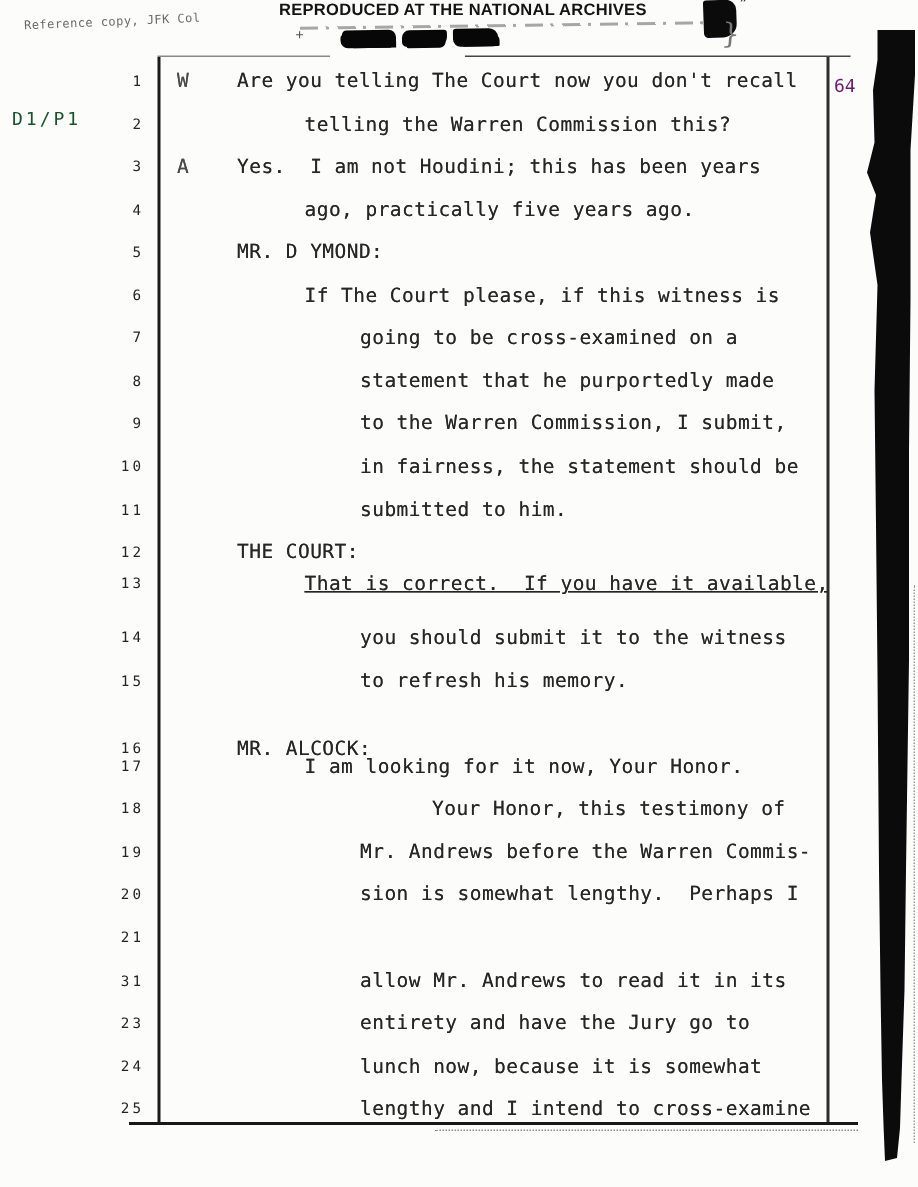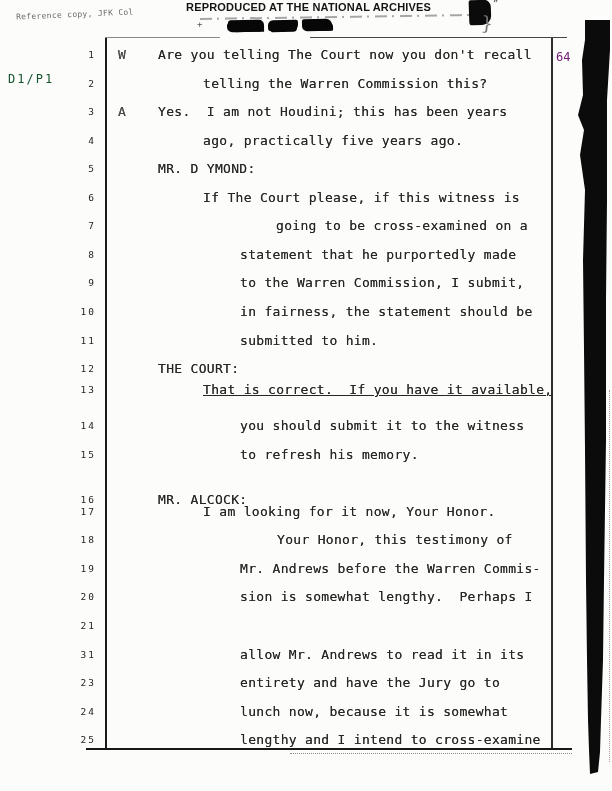--- a/index.html
+++ b/index.html
@@ -113,21 +113,21 @@
       <div class="t-line" style="top: 161.2px;">
         <span class="lnum">5</span>
         <span class="ltext" style="left: 158px;">MR. D YMOND:</span>
       </div>
       <div class="t-line" style="top: 189.75px;">
         <span class="lnum">6</span>
         <span class="ltext" style="left: 203px;">If The Court please, if this witness is</span>
       </div>
       <div class="t-line" style="top: 218.3px;">
         <span class="lnum">7</span>
-        <span class="ltext" style="left: 240px; margin-left: 36px;">going to be cross-examined on a</span>
+        <span class="ltext" style="left: 240px;">going to be cross-examined on a</span>
       </div>
       <div class="t-line" style="top: 246.85px;">
         <span class="lnum">8</span>
         <span class="ltext" style="left: 240px;">statement that he purportedly made</span>
       </div>
       <div class="t-line" style="top: 275.4px;">
         <span class="lnum">9</span>
         <span class="ltext" style="left: 240px;">to the Warren Commission, I submit,</span>
       </div>
       <div class="t-line" style="top: 303.95px;">
@@ -157,21 +157,21 @@
       <div class="t-line" style="top: 492px;">
         <span class="lnum">16</span>
         <span class="ltext" style="left: 158px;">MR. ALCOCK:</span>
       </div>
       <div class="t-line" style="top: 503.8px;">
         <span class="lnum">17</span>
         <span class="ltext" style="left: 203px;">I am looking for it now, Your Honor.</span>
       </div>
       <div class="t-line" style="top: 532.35px;">
         <span class="lnum">18</span>
-        <span class="ltext" style="left: 277px;">Your Honor, this testimony of</span>
+        <span class="ltext" style="left: 288px;">Your Honor, this testimony of</span>
       </div>
       <div class="t-line" style="top: 560.9px;">
         <span class="lnum">19</span>
         <span class="ltext" style="left: 240px;">Mr. Andrews before the Warren Commis-</span>
       </div>
       <div class="t-line" style="top: 589.45px;">
         <span class="lnum">20</span>
         <span class="ltext" style="left: 240px;">sion is somewhat lengthy.  Perhaps I</span>
       </div>
       <div class="t-line" style="top: 618px;">

